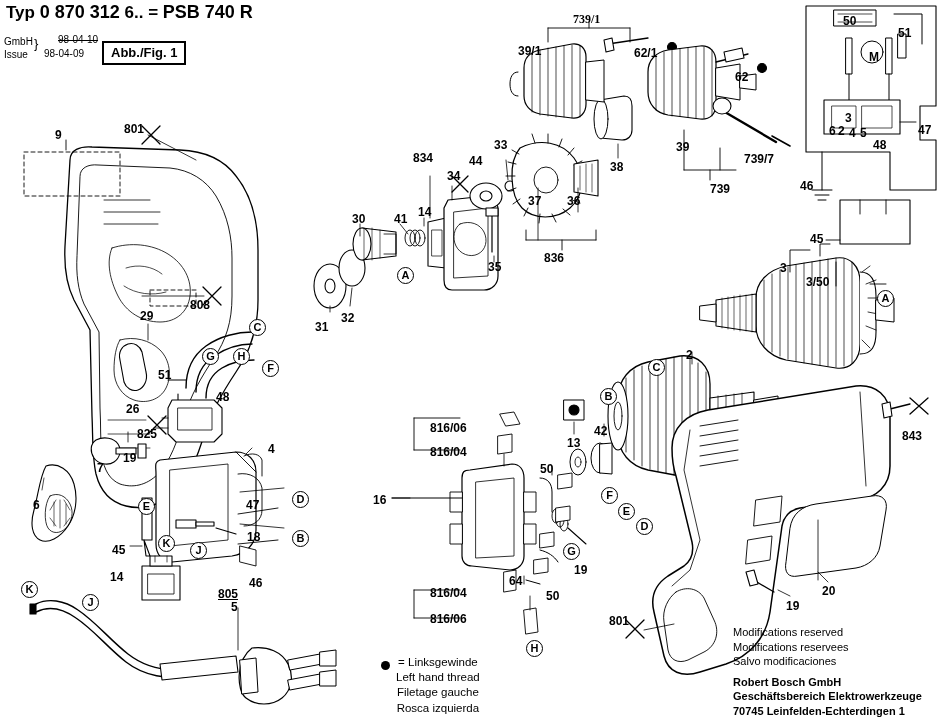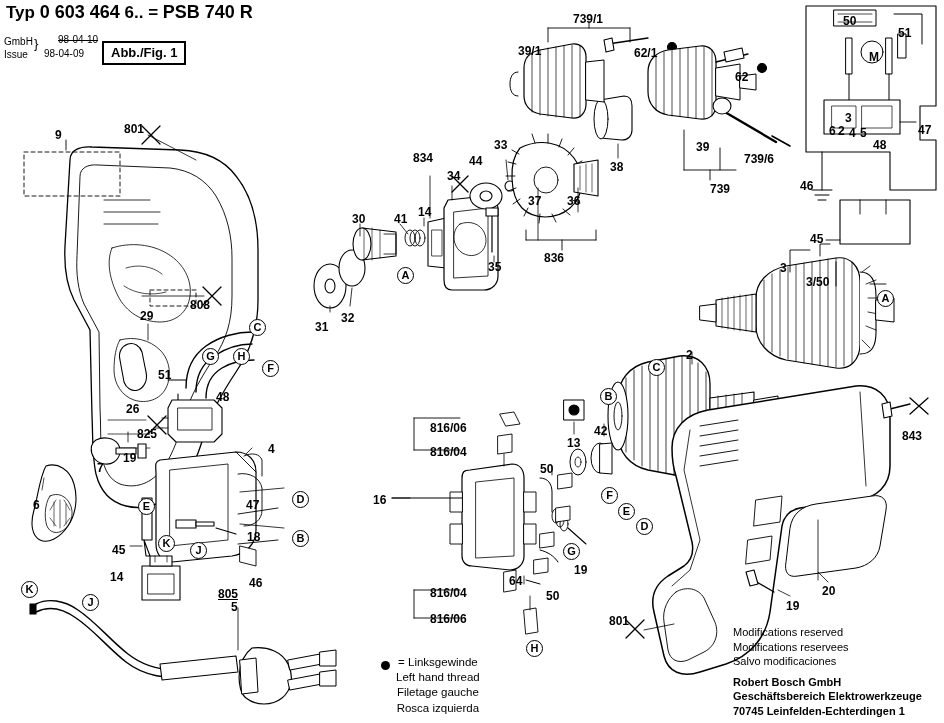--- a/index.html
+++ b/index.html
@@ -85,21 +85,21 @@
   }
   .credits .b { font-weight: bold; }
 </style>
 </head>
 <body>
 
 <div id="sheet">
 
   <div class="title" style="left:6px; top:2px;">
     <span>Typ</span>
-    <span class="big">0 603 464</span>
+    <span class="big">0 870 312</span>
     <span>6.. =</span>
     <span class="big">PSB 740 R</span>
   </div>
 
   <div class="stand" style="left:4px; top:36px;">
     <span>GmbH</span><br>
     <span>Issue</span>
   </div>
   <div class="stand" style="left:34px; top:36px; font-size:13px;">}</div>
   <div class="stand" style="left:44px; top:34px; text-decoration:line-through;margin-left:14px;">98-04-10</div>
@@ -547,24 +547,24 @@
       <div class="lbl" style="left: 447px; top: 170px;">34</div>
       <div class="lbl" style="left: 469px; top: 155px;">44</div>
       <div class="lbl" style="left: 494px; top: 139px;">33</div>
       <div class="lbl" style="left: 488px; top: 261px;">35</div>
       <div class="lbl" style="left: 315px; top: 321px;">31</div>
       <div class="lbl" style="left: 341px; top: 312px;">32</div>
       <div class="lbl" style="left: 528px; top: 195px;">37</div>
       <div class="lbl" style="left: 567px; top: 195px;">36</div>
       <div class="lbl" style="left: 544px; top: 252px;">836</div>
       <div class="lbl" style="left: 610px; top: 161px;">38</div>
-      <div class="lbl" style="left: 696px; top: 141px;">39</div>
+      <div class="lbl" style="left: 676px; top: 141px;">39</div>
       <div class="lbl" style="left: 710px; top: 183px;">739</div>
-      <div class="lbl" style="left: 744px; top: 153px;">739/6</div>
-      <div class="lbl" style="left: 573px; top: 13px;">739/1</div>
+      <div class="lbl" style="left: 744px; top: 153px;">739/7</div>
+      <div class="lbl" style="left: 573px; top: 13px; font-family: Liberation Serif, serif;">739/1</div>
       <div class="lbl" style="left: 518px; top: 45px;">39/1</div>
       <div class="lbl" style="left: 634px; top: 47px;">62/1</div>
       <div class="lbl" style="left: 735px; top: 71px;">62</div>
       <div class="lbl" style="left: 780px; top: 262px;">3</div>
       <div class="lbl" style="left: 806px; top: 276px;">3/50</div>
       <div class="lbl" style="left: 686px; top: 349px;">2</div>
       <div class="lbl" style="left: 567px; top: 437px;">13</div>
       <div class="lbl" style="left: 594px; top: 425px;">42</div>
       <div class="lbl" style="left: 373px; top: 494px;">16</div>
       <div class="lbl" style="left: 430px; top: 422px;">816/06</div>

